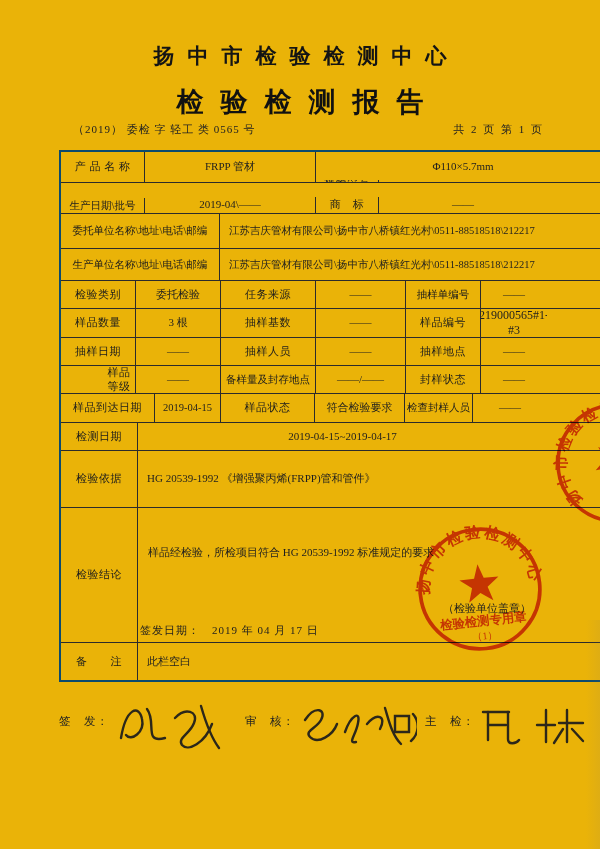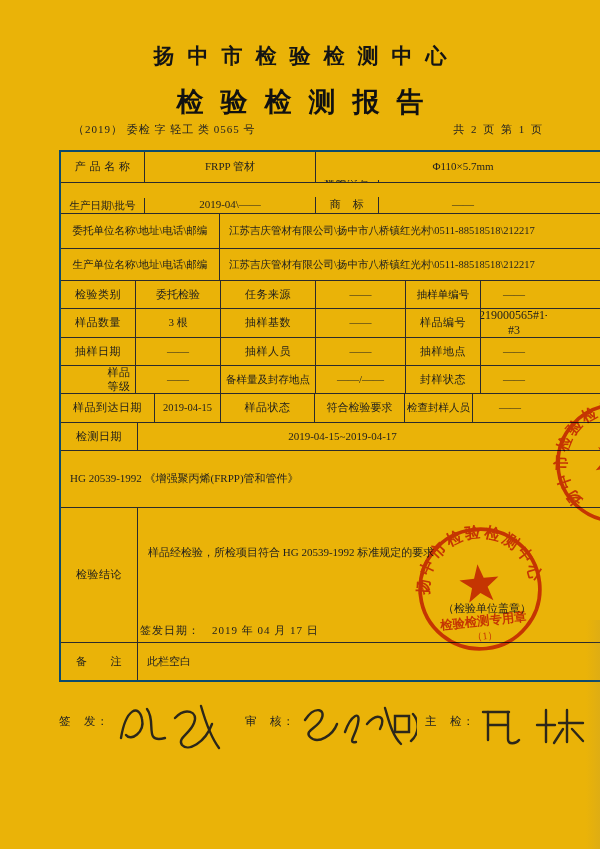--- a/index.html
+++ b/index.html
@@ -142,20 +142,21 @@
         <div class="tcell lbl" style="width: 94px;">样品状态</div>
         <div class="tcell val" style="width: 90px; text-align: right;">符合检验要求</div>
         <div class="tcell lbl sm" style="width: 68px;">检查封样人员</div>
         <div class="tcell val" style="width: 74px;">——</div>
       </div>
       <div class="trow" style="height: 28px;">
         <div class="tcell lbl" style="width: 77px;">检测日期</div>
         <div class="tcell val" style="width: 409px;">2019-04-15~2019-04-17</div>
       </div>
       <div class="trow" style="height: 57px;">
+        <div class="tcell lbl" style="width: 77px;">检验依据</div>
         <div class="tcell val leftal" style="width: 409px;">HG 20539-1992 《增强聚丙烯(FRPP)管和管件》</div>
       </div>
       <div class="trow" style="height: 135px;">
         <div class="tcell lbl" style="width: 77px;">检验结论</div>
         <div class="tcell val block" style="width: 409px;">
           <div class="cline cl-1">样品经检验，所检项目符合 HG 20539-1992 标准规定的要求</div>
           <div class="cline cl-2">（检验单位盖章）</div>
           <div class="cline cl-3">签发日期：　2019 年 04 月 17 日</div>
         </div>
       </div>

